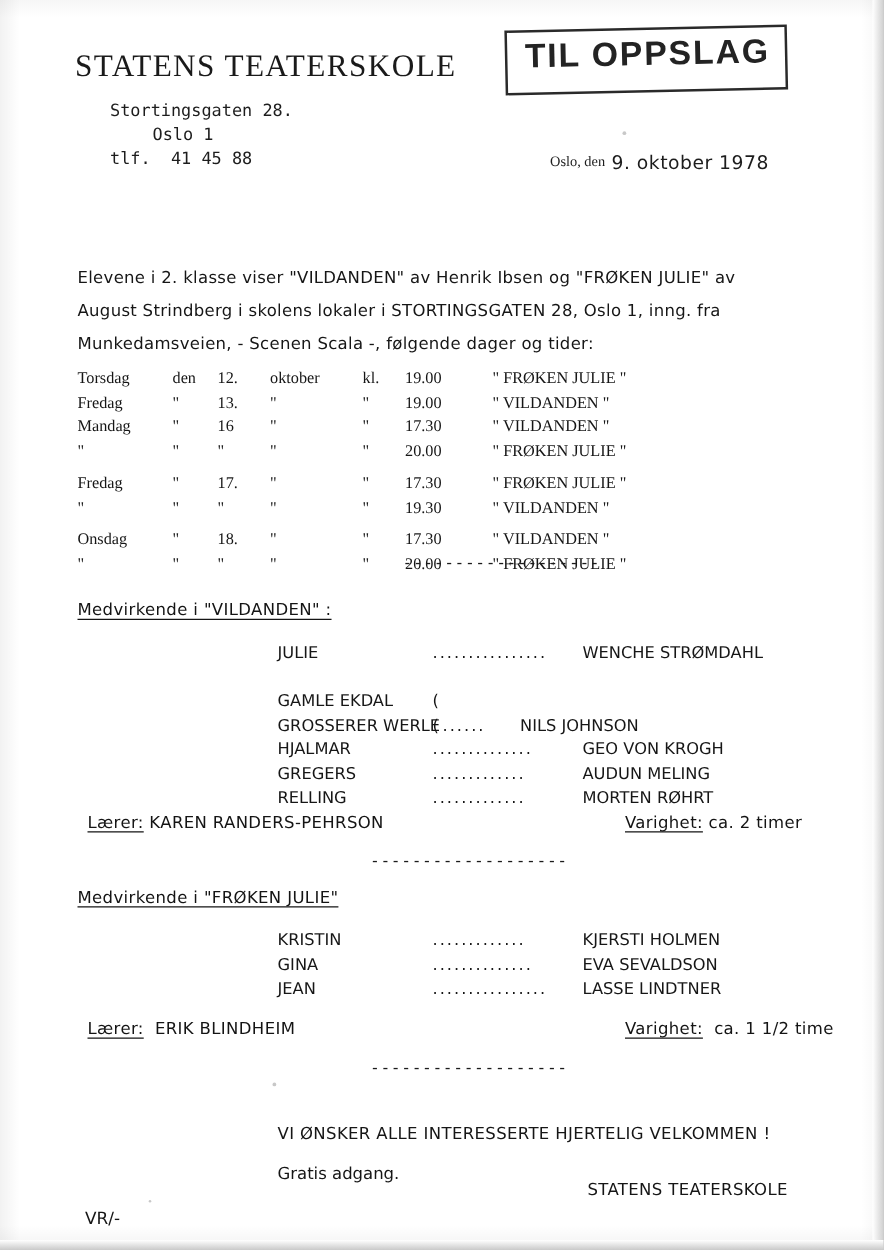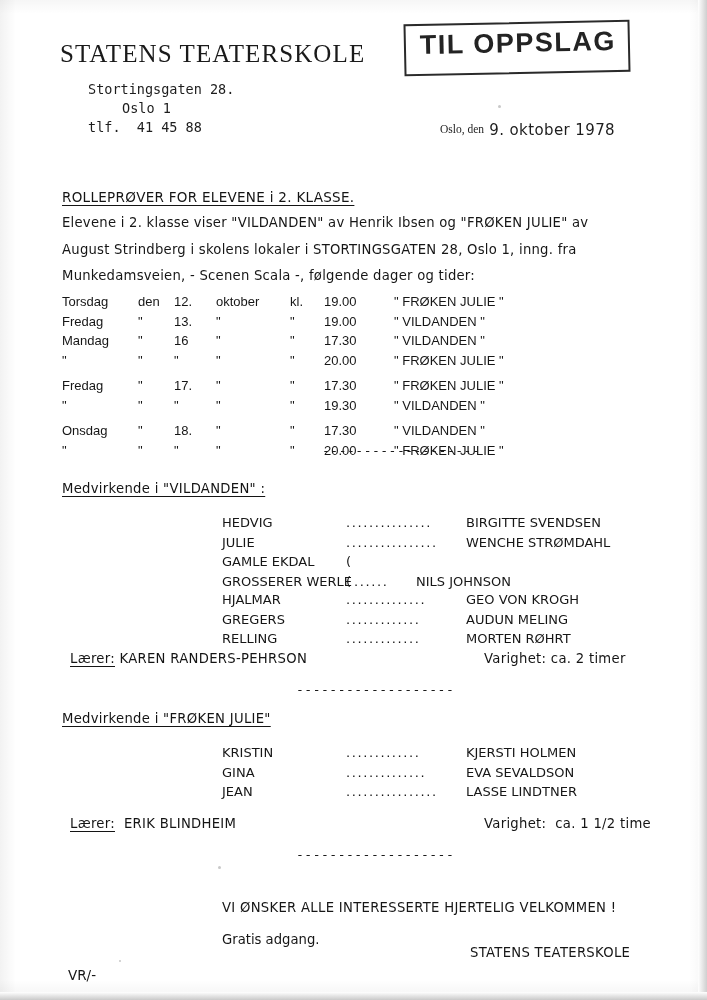--- a/index.html
+++ b/index.html
@@ -126,21 +126,21 @@
     white-space: nowrap;
   }
   .p1 { top: 215px; }
   .p2 { top: 242px; }
   .p3 { top: 268px; }
 
   .sched {
     position: absolute;
     left: 62px;
     top: 294px;
-    font-family: Liberation Sans, sans-serif;
+    font-family: Liberation Serif, serif;
     font-size: 13px;
     color: #161616;
   }
   .sched-row {
     height: 19.5px;
     display: flex;
     align-items: baseline;
     white-space: nowrap;
   }
   .sched-row.gap { margin-top: 6px; }
@@ -226,21 +226,21 @@
 
   .duration {
     position: absolute;
     left: 484px;
     font-family: "DejaVu Sans", sans-serif;
     font-size: 13.2px;
     letter-spacing: 0.3px;
     color: #141414;
     white-space: nowrap;
   }
-  .duration .lbl { text-underline-offset: 3px; }
+  .duration .lbl { text-decoration: underline; text-underline-offset: 3px; margin-left: 16px; }
   .d1 { top: 651px; }
   .d2 { top: 816px; }
 
   .welcome {
     position: absolute;
     left: 222px;
     top: 900px;
     font-family: "DejaVu Sans", sans-serif;
     font-size: 13.2px;
     letter-spacing: 0.3px;
@@ -298,21 +298,20 @@
 
   <div class="stamp">
     <span>TIL OPPSLAG</span>
   </div>
 
   <div class="dateline">
     <span class="small">Oslo, den</span>
     <span class="big">9. oktober 1978</span>
   </div>
 
-  <div class="heading">ROLLEPRØVER FOR ELEVENE i 2. KLASSE.</div>
 
   <div class="para p1">Elevene i 2. klasse viser "VILDANDEN" av Henrik Ibsen og "FRØKEN JULIE" av</div>
   <div class="para p2">August Strindberg i skolens lokaler i  STORTINGSGATEN 28, Oslo 1, inng. fra</div>
   <div class="para p3">Munkedamsveien, - Scenen Scala -, følgende dager og tider:</div>
 
   <div class="sched">
     <div class="sched-row">
       <span class="c-day">Torsdag</span>
       <span class="c-den">den</span>
       <span class="c-num">12.</span>
@@ -385,25 +384,20 @@
       <span class="c-play">" FRØKEN JULIE "</span>
     </div>
   </div>
 
   <div class="dashes dash1">-------------------</div>
 
   <div class="section-title st1">Medvirkende i "VILDANDEN" :</div>
 
   <div class="cast cast1">
     <div class="cast-row">
-      <span class="role">HEDVIG</span>
-      <span class="dots">...............</span>
-      <span class="actor">BIRGITTE SVENDSEN</span>
-    </div>
-    <div class="cast-row">
       <span class="role">JULIE</span>
       <span class="dots">................</span>
       <span class="actor">WENCHE STRØMDAHL</span>
     </div>
   </div>
 
   <div class="bracket-pair">
     <div class="bp-row">
       <span class="bp-role">GAMLE EKDAL</span>
       <span class="bp-brace">(</span>

